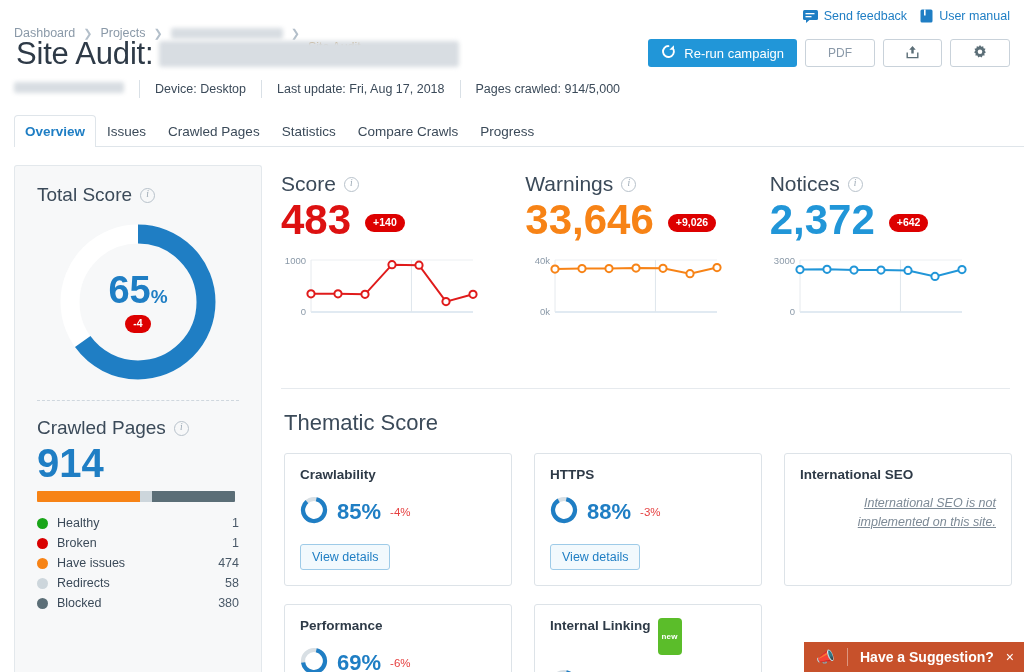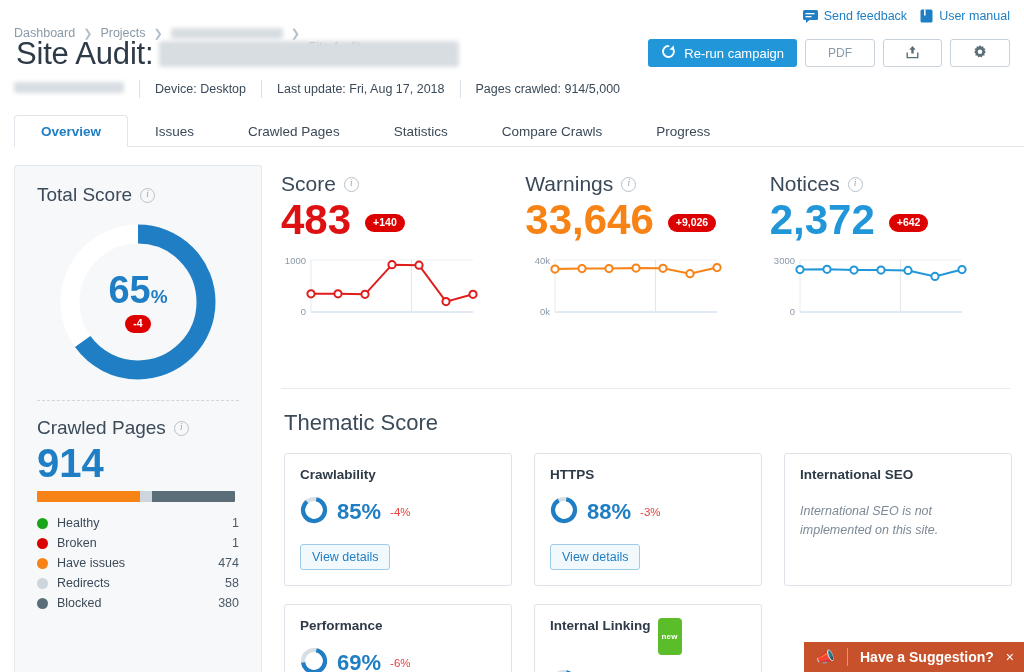--- a/index.html
+++ b/index.html
@@ -74,21 +74,21 @@
   .meta-redacted { width: 110px; height: 11px; }
 
   
   .tabs {
     position: absolute; left: 14px; top: 114px; right: 0;
     display: flex; align-items: flex-end;
     border-bottom: 1px solid #dfe5ea;
     height: 33px;
   }
   .tab {
-    padding: 0 26px; height: 32px; line-height: 32px;
+    padding: 0 10px; height: 32px; line-height: 32px;
     font-size: 13.5px; color: #3b4a59; cursor: pointer; white-space: nowrap;
     border: 1px solid transparent; border-bottom: none;
     position: relative; top: 1px;
   }
   .tab.active {
     color: #1f7ec4; font-weight: bold;
     background: #fff; border-color: #dfe5ea;
     border-radius: 4px 4px 0 0;
   }
   .tabs-fill { flex: 1; }
@@ -185,22 +185,22 @@
   .mini-ring { flex: none; }
   .card-pct { font-size: 22px; font-weight: bold; color: #1f7ec4; }
   .card-delta { font-size: 11.5px; color: #e64040; }
   .btn-details {
     margin-top: 16px; display: inline-block;
     border: 1px solid #9ecbe8; background: #f2f9fd; color: #1f7ec4;
     border-radius: 3px; font-size: 12.5px; padding: 5px 11px;
     cursor: pointer; font-family: inherit;
   }
   .card-note {
-    margin-top: 20px; font-size: 12.5px; color: #7d8a96;
-    font-style: italic; text-align: left; line-height: 1.5;
+    margin-top: 12px; font-size: 12.5px; color: #7d8a96;
+    font-style: italic; text-align: right; line-height: 1.5; text-decoration: underline;
   }
 
   
   .suggestion {
     position: absolute; right: 0; bottom: 0;
     background: #c7512b; color: #fff;
     display: flex; align-items: center; gap: 12px;
     height: 30px; padding: 0 10px 0 12px;
     font-size: 14px; font-weight: bold; cursor: pointer;
   }

